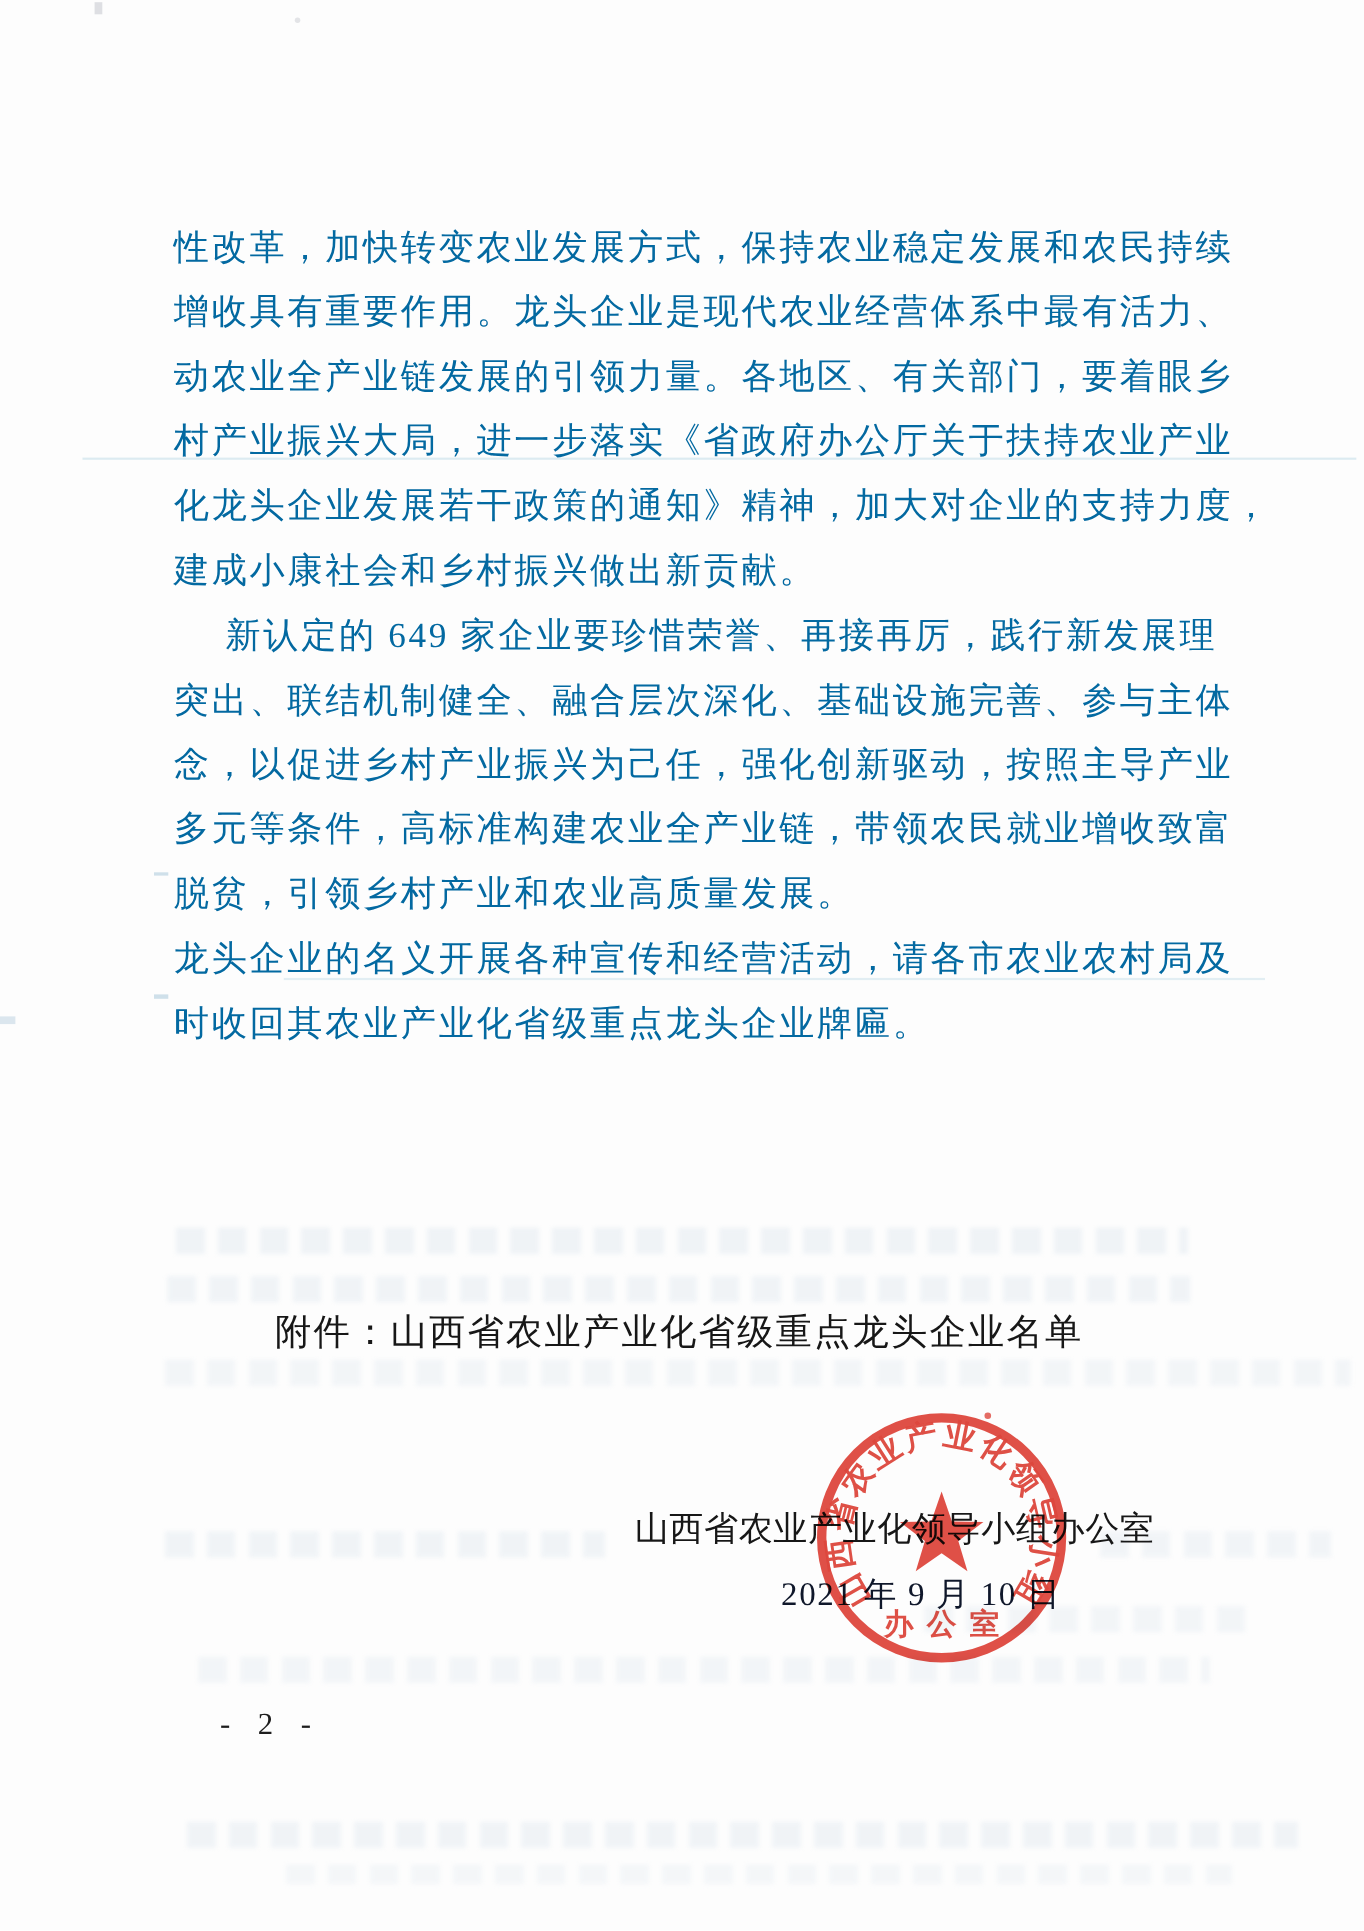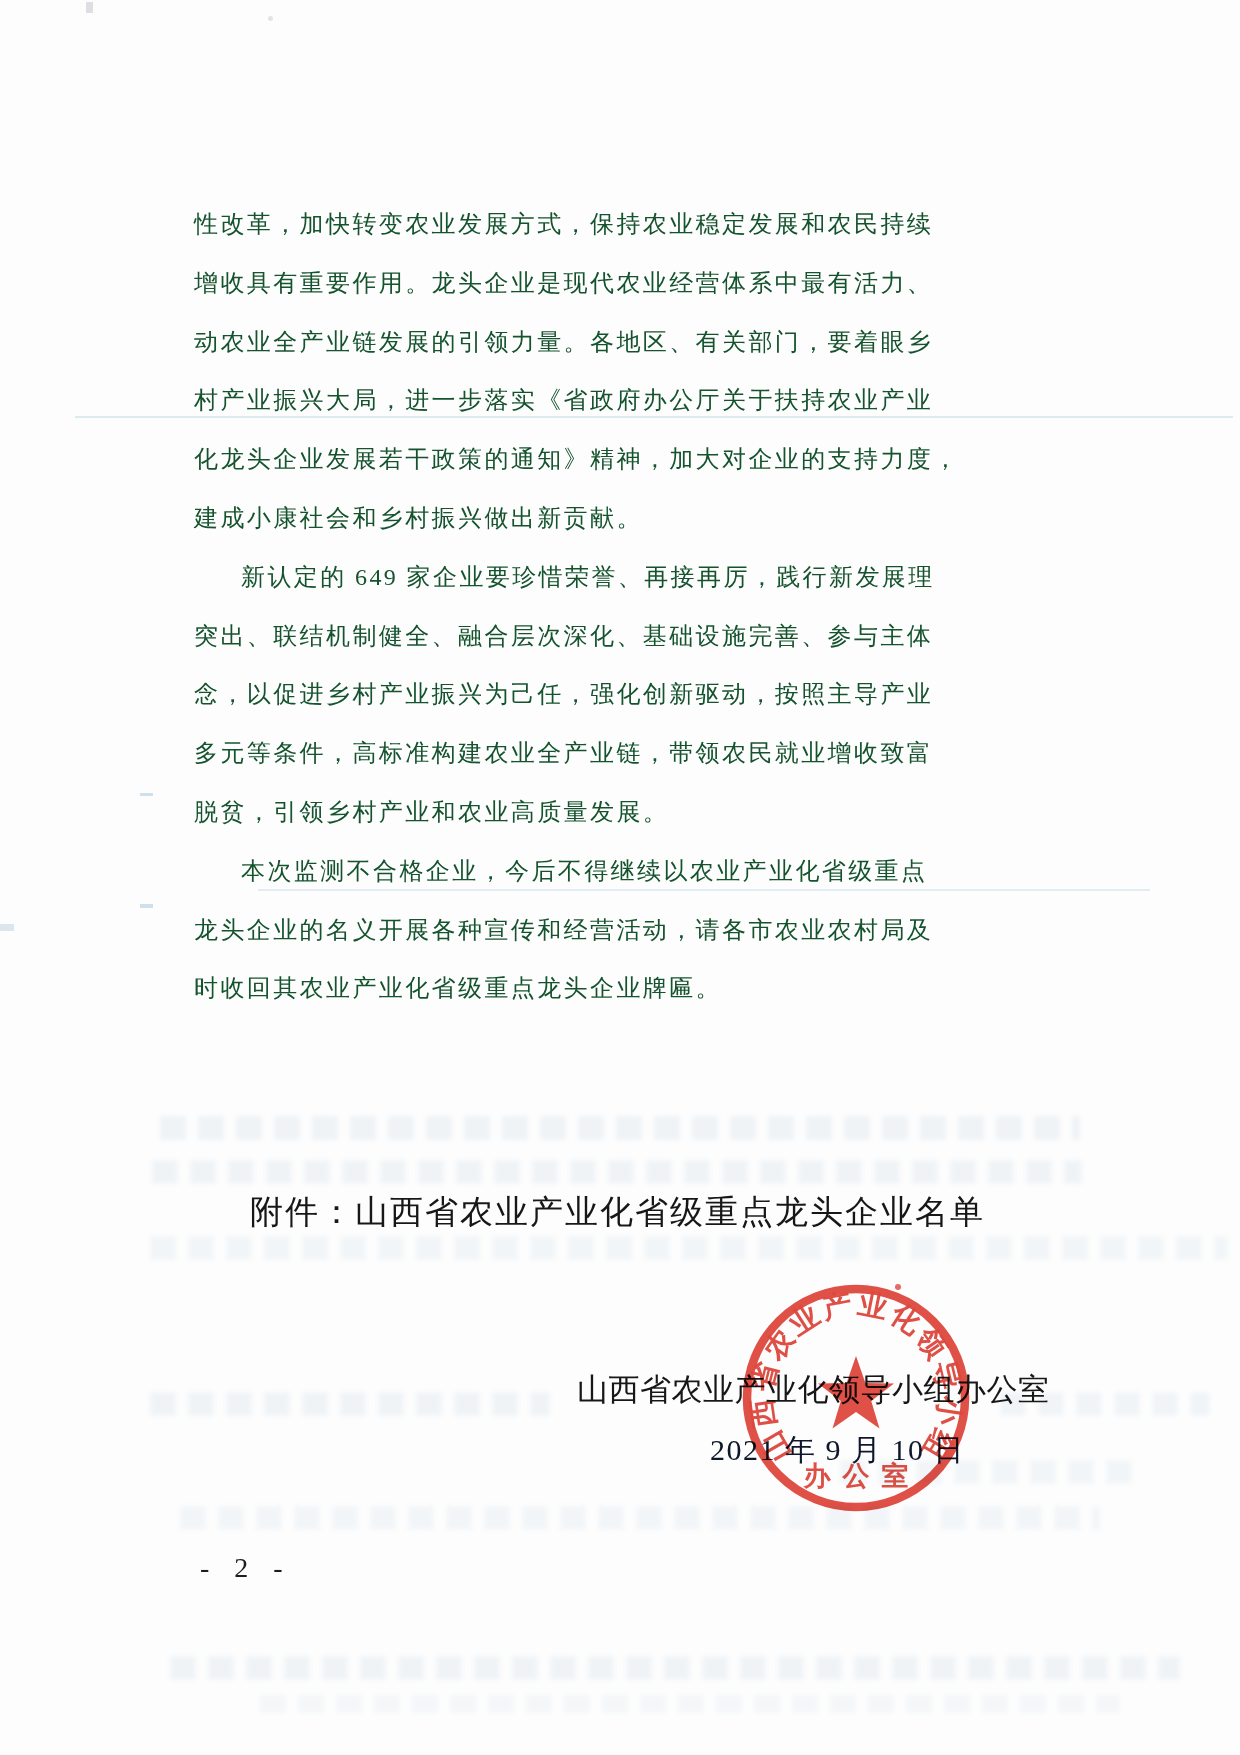--- a/index.html
+++ b/index.html
@@ -14,25 +14,24 @@
   
   .bodytext{
     position:absolute;
     left:158px;top:195px;
     width:935px;
   }
   .line{
     display:block;
     height:58.8px;
     line-height:58.8px;
-    font-size:24px;
+    font-size:32px;
     letter-spacing:2.4px;
     white-space:nowrap;
-    color:#14532d;
-    margin-left:36px;
+    color:#0369a1;
   }
   .indent{padding-left:47px;}
   .attachment{
     position:absolute;
     left:158px;top:1186px;
     padding-left:92px;
     font-size:33px;
     letter-spacing:2px;
     line-height:52px;
     white-space:nowrap;
@@ -127,21 +126,20 @@
     <div class="line">增收具有重要作用。龙头企业是现代农业经营体系中最有活力、</div>
     <div class="line">动农业全产业链发展的引领力量。各地区、有关部门，要着眼乡</div>
     <div class="line">村产业振兴大局，进一步落实《省政府办公厅关于扶持农业产业</div>
     <div class="line">化龙头企业发展若干政策的通知》精神，加大对企业的支持力度，</div>
     <div class="line">建成小康社会和乡村振兴做出新贡献。</div>
     <div class="line indent">新认定的 649 家企业要珍惜荣誉、再接再厉，践行新发展理</div>
     <div class="line">突出、联结机制健全、融合层次深化、基础设施完善、参与主体</div>
     <div class="line">念，以促进乡村产业振兴为己任，强化创新驱动，按照主导产业</div>
     <div class="line">多元等条件，高标准构建农业全产业链，带领农民就业增收致富</div>
     <div class="line">脱贫，引领乡村产业和农业高质量发展。</div>
-    <div class="line indent">本次监测不合格企业，今后不得继续以农业产业化省级重点</div>
     <div class="line">龙头企业的名义开展各种宣传和经营活动，请各市农业农村局及</div>
     <div class="line">时收回其农业产业化省级重点龙头企业牌匾。</div>
   </div>
 
   <div class="attachment">附件：山西省农业产业化省级重点龙头企业名单</div>
 
   <div class="signature">山西省农业产业化领导小组办公室</div>
   <div class="dateline">2021 年 9 月 10 日</div>
 
   <svg class="seal" viewBox="0 0 236 236" xmlns="http://www.w3.org/2000/svg">

